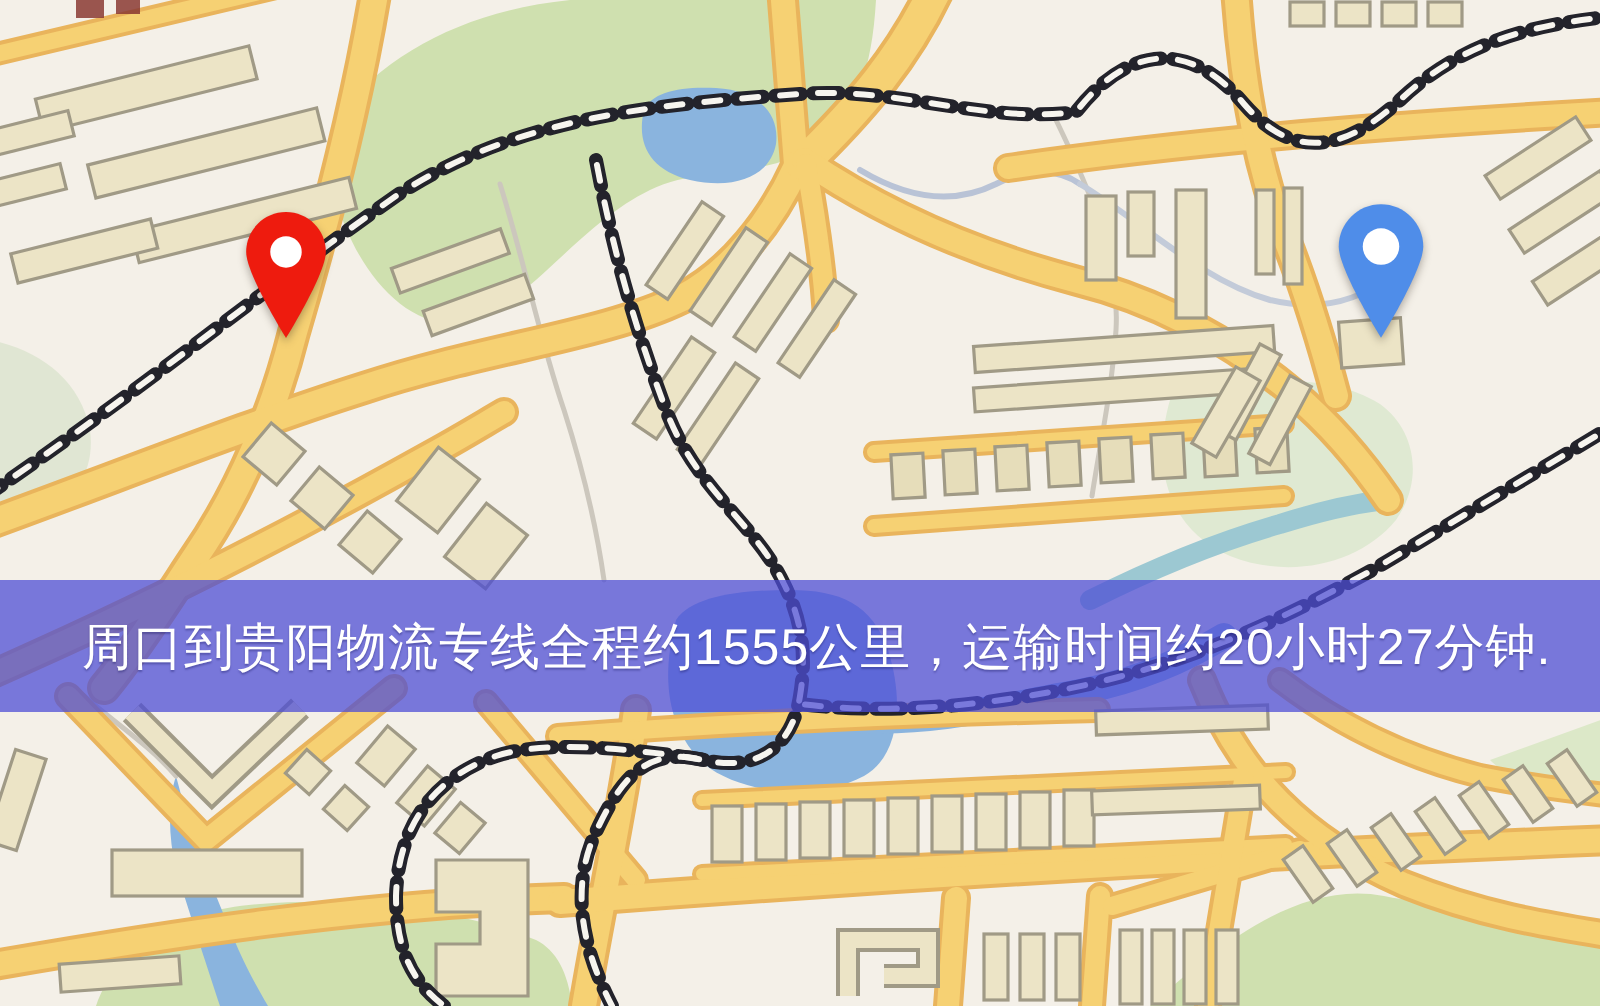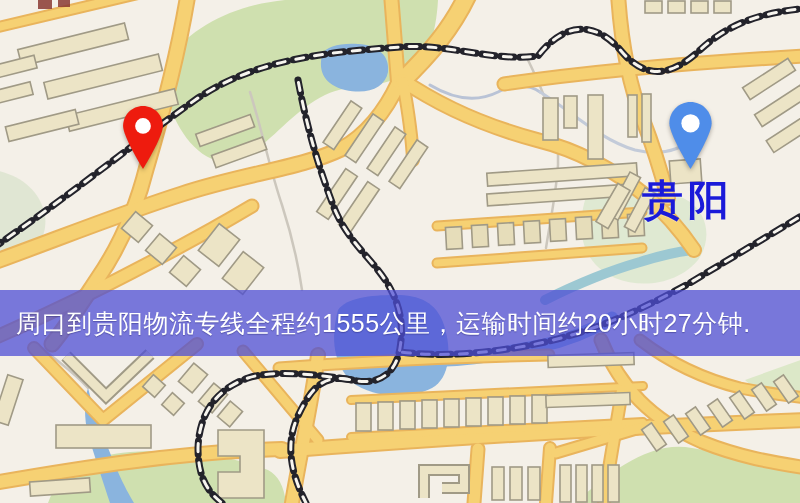--- a/index.html
+++ b/index.html
@@ -21,21 +21,21 @@
   }
   .label-origin{left:93px;top:180px;}
   .label-destination{left:642px;top:180px;}
   
   .banner{
     position:absolute;left:0;top:290px;width:800px;height:66px;
     background:rgba(77,77,213,.74);
     display:flex;align-items:center;
   }
   .banner-text{
-    color:#fff;font-size:25px;letter-spacing:.5px;padding-left:16px;
+    color:#fff;font-size:25px;letter-spacing:.5px;padding-left:41px;
     white-space:nowrap;text-shadow:0 1px 1px rgba(20,20,90,.35);
   }
 </style>
 </head>
 <body>
 
 <div class="stage">
 
   <svg class="map" width="800" height="503" viewBox="0 0 800 503">
 
@@ -249,19 +249,18 @@
     <path d="M20 1 C9.5 1 1 9.5 1 20 c0 10.5 19 41 19 41 s19 -30.5 19 -41 C39 9.5 30.5 1 20 1 z" fill="#ee1b0e"></path>
     <circle cx="20" cy="20" r="7.5" fill="#ffffff"></circle>
   </svg>
 
   <svg class="pin pin-destination" width="45" height="69" viewBox="0 0 40 62">
     <path d="M20 1 C9.5 1 1 9.5 1 20 c0 10.5 19 41 19 41 s19 -30.5 19 -41 C39 9.5 30.5 1 20 1 z" fill="#4f8de9"></path>
     <circle cx="20" cy="20" r="8.2" fill="#ffffff"></circle>
   </svg>
 
 
-  <div class="city-label label-destination" style="color: rgb(26, 26, 217);">贵阳</div>
 
   <div class="banner">
     <div class="banner-text" style="color: rgb(255, 255, 255);">周口到贵阳物流专线全程约1555公里，运输时间约20小时27分钟.</div>
   </div>
 
 </div>
 
 </body></html>

